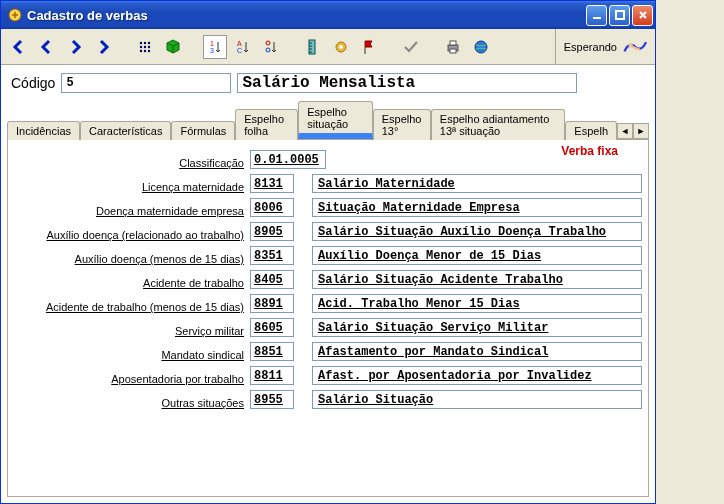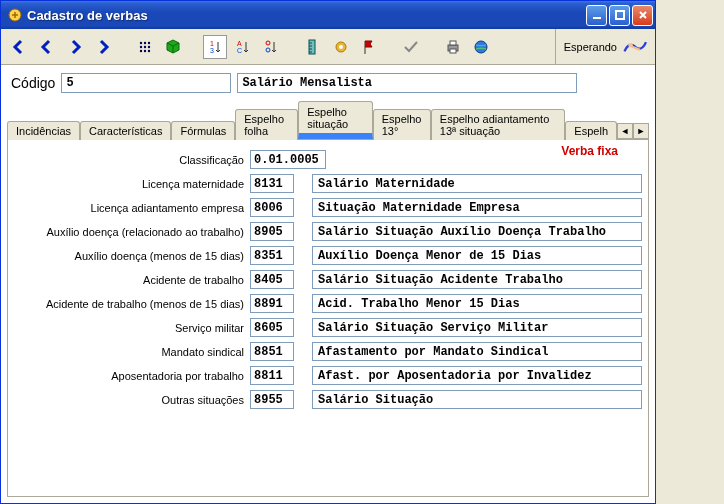--- a/index.html
+++ b/index.html
@@ -79,21 +79,21 @@
     padding: 8px 10px 2px 10px;
     display: flex;
     align-items: center;
     gap: 6px;
   }
   .form-area label { font-size: 14px; }
   .text-input {
     border: 1px solid #7F9DB9;
     background: #fff;
     padding: 2px 4px;
-    font-size: 12px;
+    font-size: 16px;
     font-family: Tahoma, Arial, sans-serif;
     height: 20px;
   }
   .mono-input {
     font-family: "Courier New", monospace;
     font-weight: bold;
     font-size: 12px;
   }
   .code-input { width: 170px; }
   .desc-input { width: 340px; font-family: "Courier New", monospace; font-weight: bold; }
@@ -150,22 +150,23 @@
   .verba-fixa {
     position: absolute;
     top: 4px;
     right: 30px;
     color: #D00000;
     font-weight: bold;
     font-size: 12px;
   }
   .field-row {
     display: flex;
-    align-items: center;
+    align-items: flex-end;
     margin-bottom: 5px;
+    text-decoration: underline;
   }
   .field-label {
     width: 236px;
     text-align: right;
     padding-right: 6px;
     font-size: 11px;
     white-space: nowrap;
   }
   .field-code {
     width: 44px;
@@ -375,21 +376,21 @@
       <input class="field-code" style="width: 76px;" value="0.01.0005">
     </div>
 
     <div id="rows-container">
         <div class="field-row">
           <div class="field-label">Licença maternidade</div>
           <input class="field-code" value="8131" style="">
           <input class="field-desc" value="Salário Maternidade" style="">
         </div>
         <div class="field-row">
-          <div class="field-label">Licença adiantamento empresa</div>
+          <div class="field-label">Doença maternidade empresa</div>
           <input class="field-code" value="8006" style="">
           <input class="field-desc" value="Situação Maternidade Empresa" style="">
         </div>
         <div class="field-row">
           <div class="field-label">Auxílio doença (relacionado ao trabalho)</div>
           <input class="field-code" value="8905" style="">
           <input class="field-desc" value="Salário Situação Auxílio Doença Trabalho" style="">
         </div>
         <div class="field-row">
           <div class="field-label">Auxílio doença (menos de 15 dias)</div>

